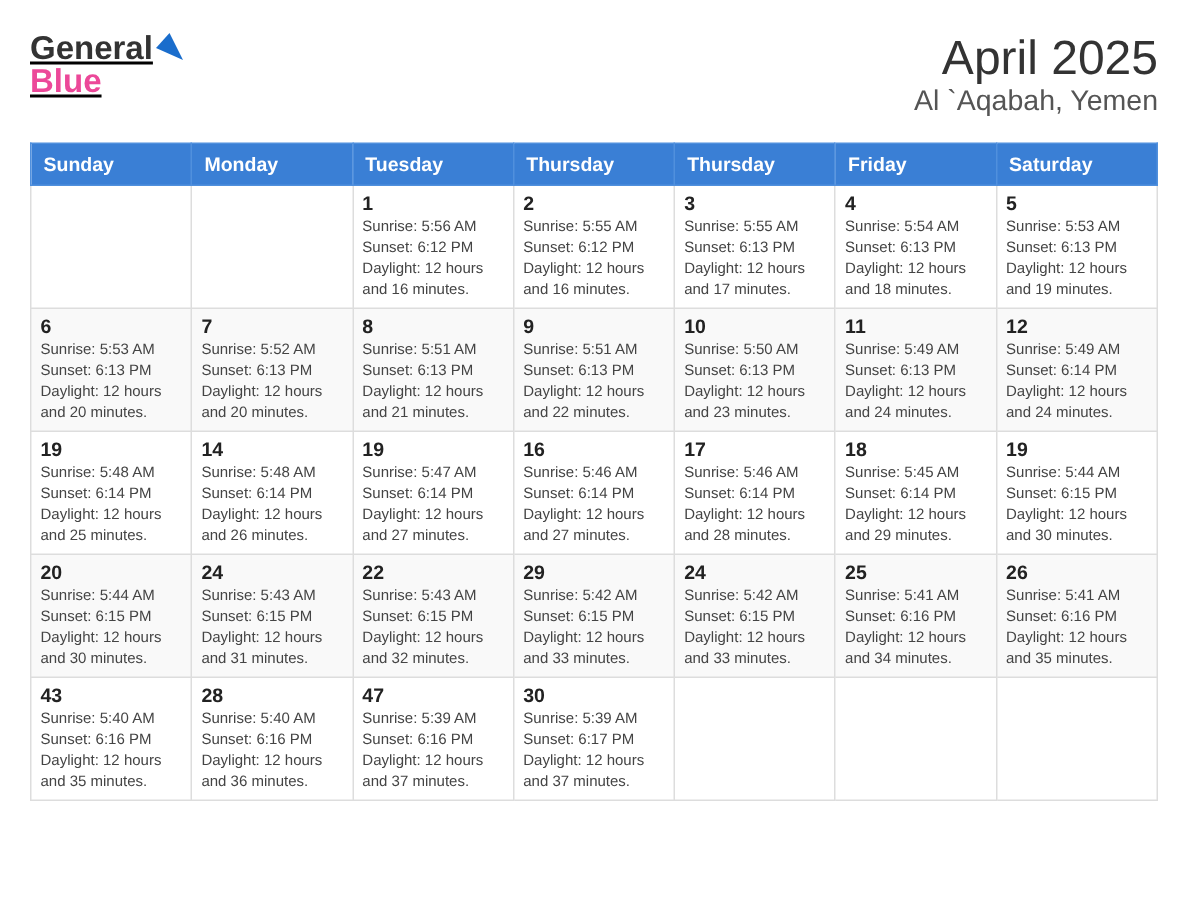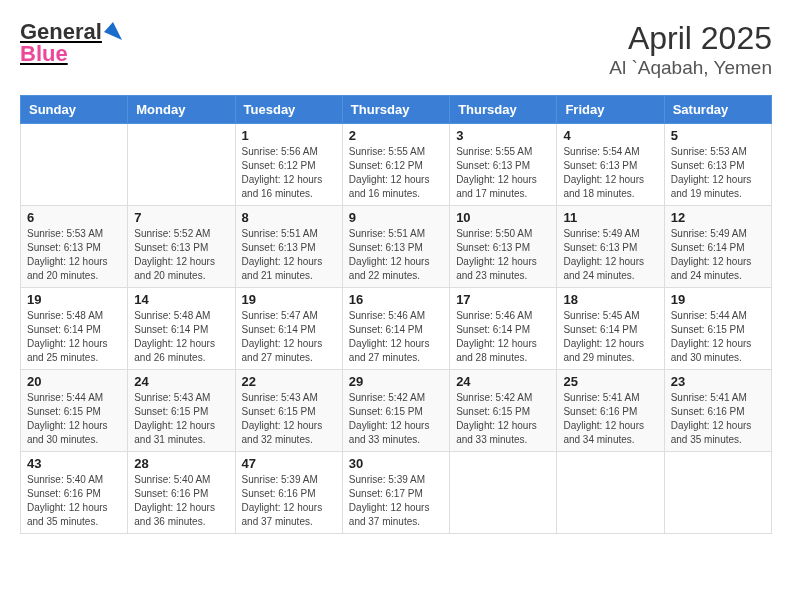--- a/index.html
+++ b/index.html
@@ -227,21 +227,21 @@
         </td>
         <td>
           <span class="day-num">24</span>
           <div class="day-info">Sunrise: 5:42 AM<br>Sunset: 6:15 PM<br>Daylight: 12 hours and 33 minutes.</div>
         </td>
         <td>
           <span class="day-num">25</span>
           <div class="day-info">Sunrise: 5:41 AM<br>Sunset: 6:16 PM<br>Daylight: 12 hours and 34 minutes.</div>
         </td>
         <td>
-          <span class="day-num">23</span>
+          <span class="day-num">26</span>
           <div class="day-info">Sunrise: 5:41 AM<br>Sunset: 6:16 PM<br>Daylight: 12 hours and 35 minutes.</div>
         </td>
       </tr>
       <tr>
         <td>
           <span class="day-num">43</span>
           <div class="day-info">Sunrise: 5:40 AM<br>Sunset: 6:16 PM<br>Daylight: 12 hours and 35 minutes.</div>
         </td>
         <td>
           <span class="day-num">28</span>

